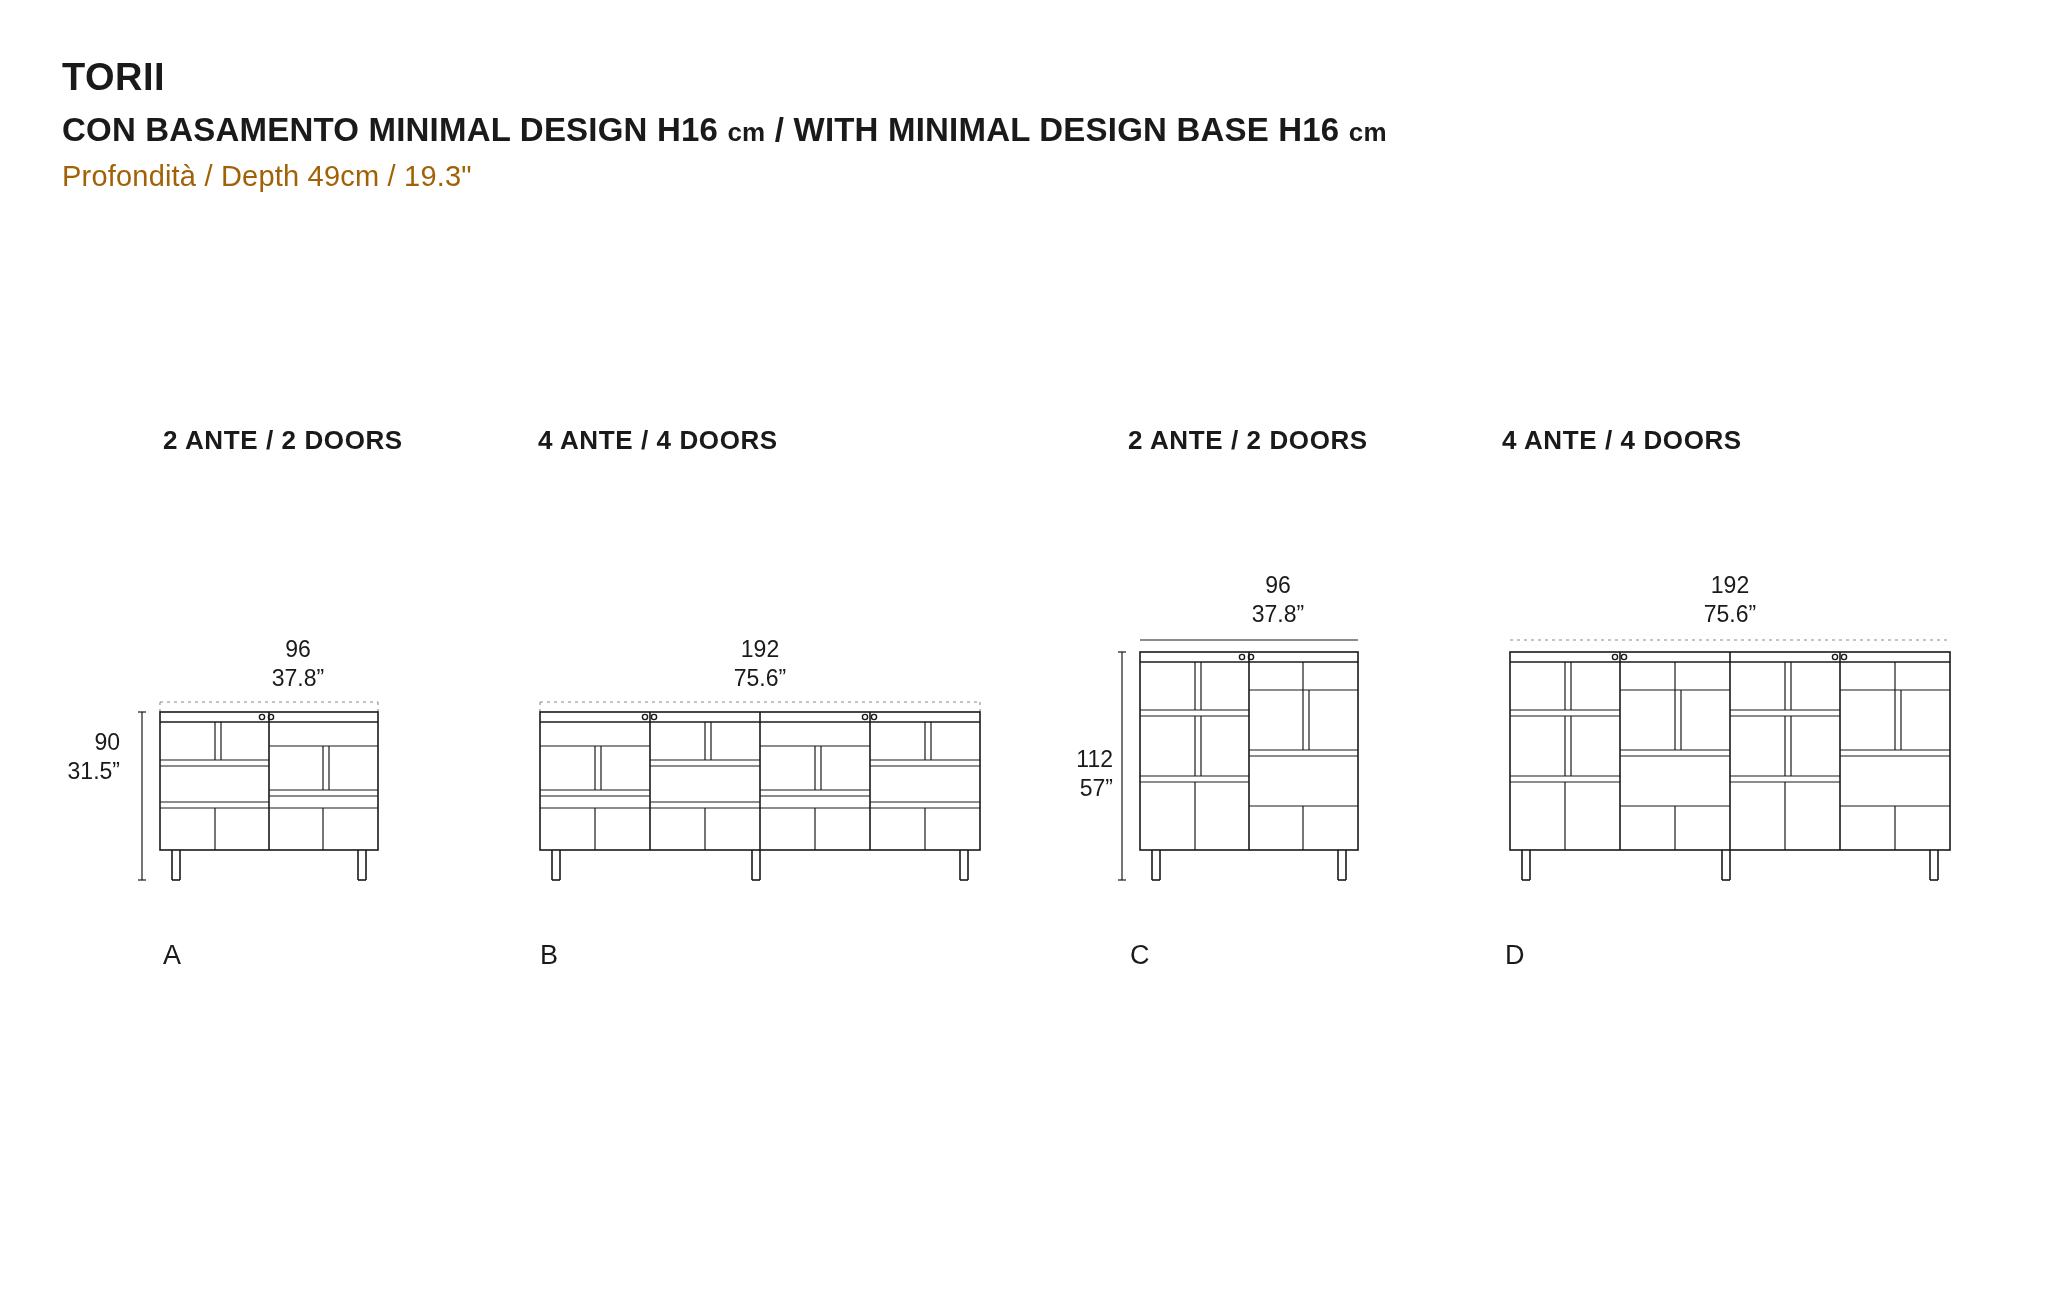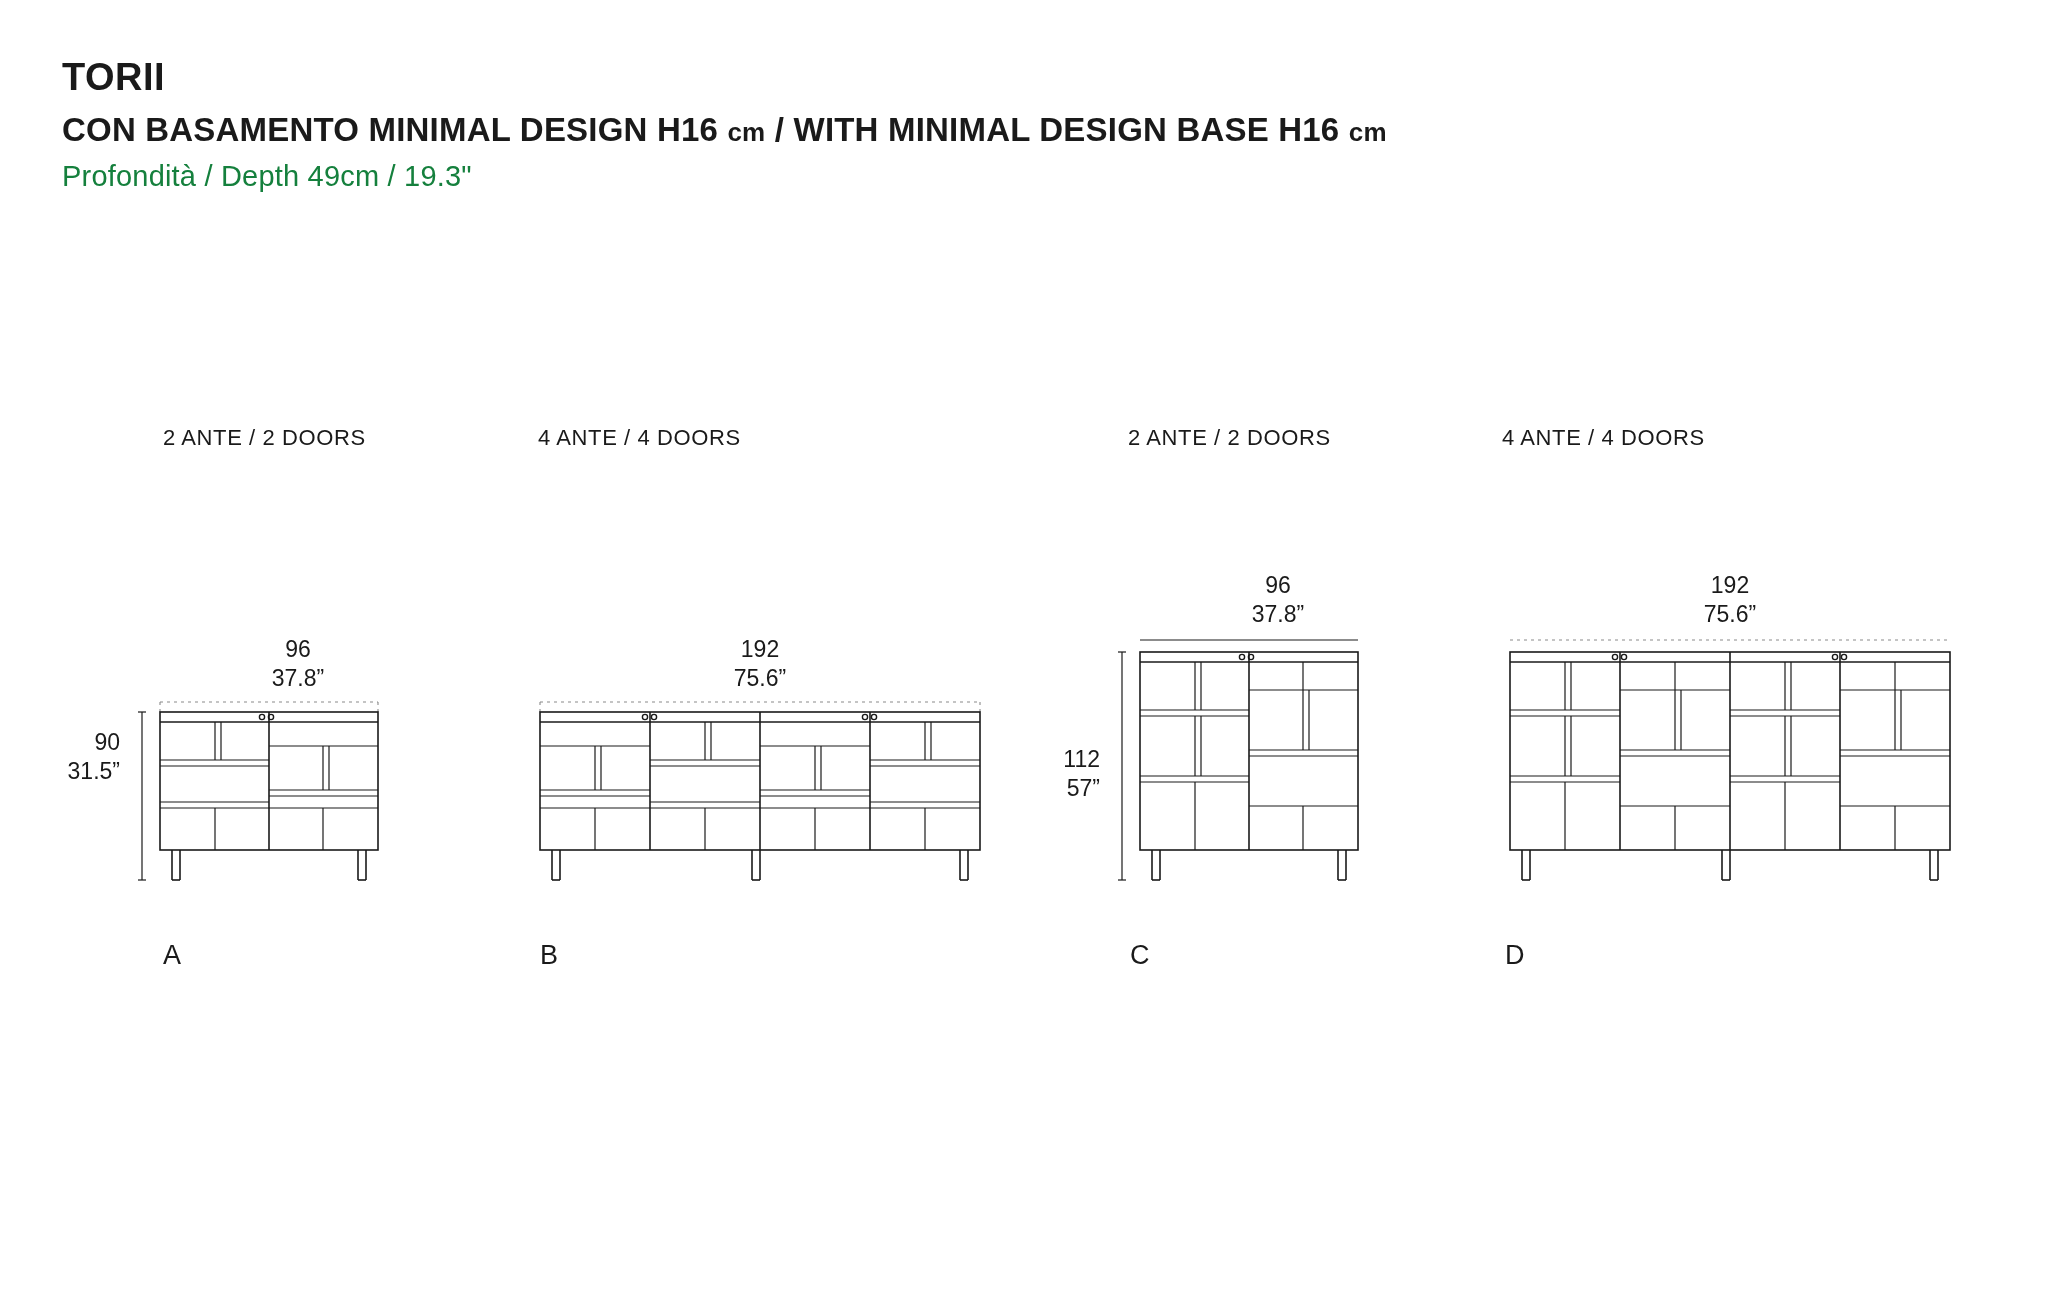--- a/index.html
+++ b/index.html
@@ -40,28 +40,28 @@
   .title-sub .small-unit {
     font-size: 26px;
     font-weight: 700;
   }
   .title-depth {
     font-size: 29px;
     font-weight: 400;
     letter-spacing: 0.2px;
     line-height: 1.2;
     margin: 0;
-    color: #15803d;
+    color: #a16207;
   }
 
   
   .group-label {
     position: absolute;
-    font-size: 22px;
-    font-weight: 400;
+    font-size: 26px;
+    font-weight: 700;
     letter-spacing: 0.6px;
     white-space: nowrap;
   }
   #grp-a { left: 163px; top: 425px; }
   #grp-b { left: 538px; top: 425px; }
   #grp-c { left: 1128px; top: 425px; }
   #grp-d { left: 1502px; top: 425px; }
 
   
   .figure {
@@ -278,21 +278,21 @@
     <line class="ln" x1="50" y1="270" x2="50" y2="300"></line>
     <line class="ln" x1="42" y1="300" x2="50" y2="300"></line>
     <line class="ln" x1="228" y1="270" x2="228" y2="300"></line>
     <line class="ln" x1="236" y1="270" x2="236" y2="300"></line>
     <line class="ln" x1="228" y1="300" x2="236" y2="300"></line>
   </svg>
   <div class="dim-w" style="left:58px; top:-44px; width:220px;">
     <span class="l1">96</span>
     <span class="l2">37.8”</span>
   </div>
-  <div class="dim-h" style="left:-130px; top:165px; width:120px;">
+  <div class="dim-h" style="left:-130px; top:165px; width:120px;padding-left:13px;">
     <span class="l1">112</span><br>
     <span class="l2">57”</span>
   </div>
 </div>
 <div class="fig-letter" id="let-c">C</div>
 
 <div class="figure" id="fig-d" style="left:1490px; top:580px;">
   <svg width="520" height="360" viewBox="0 0 520 360">
     <line class="dash" x1="20" y1="60" x2="460" y2="60"></line>
 

